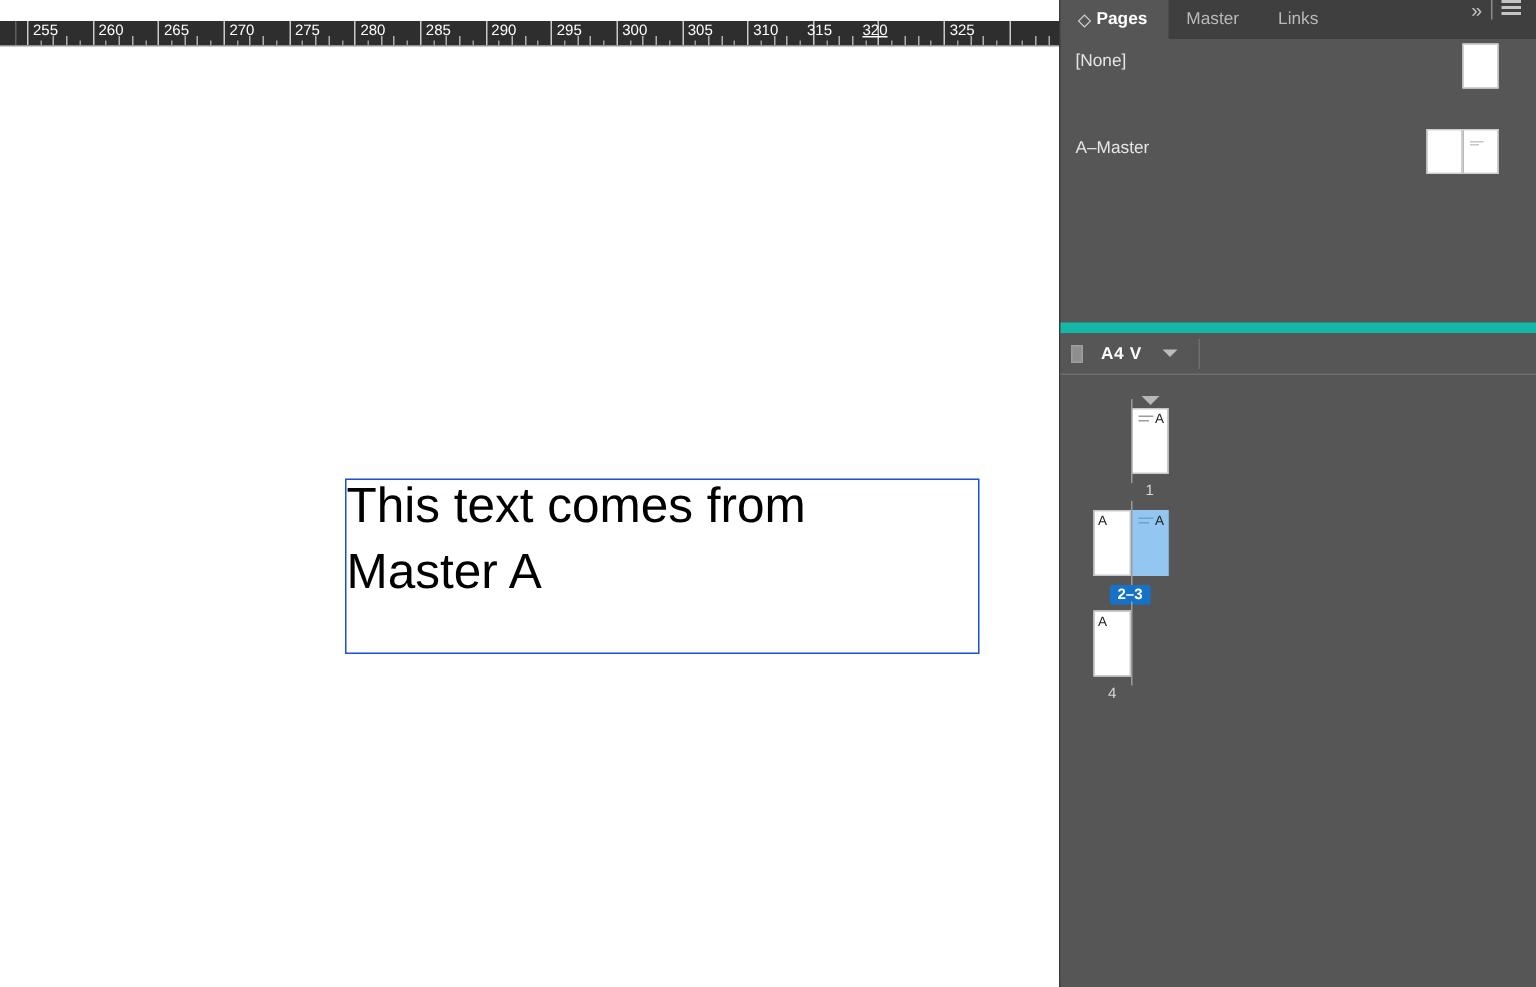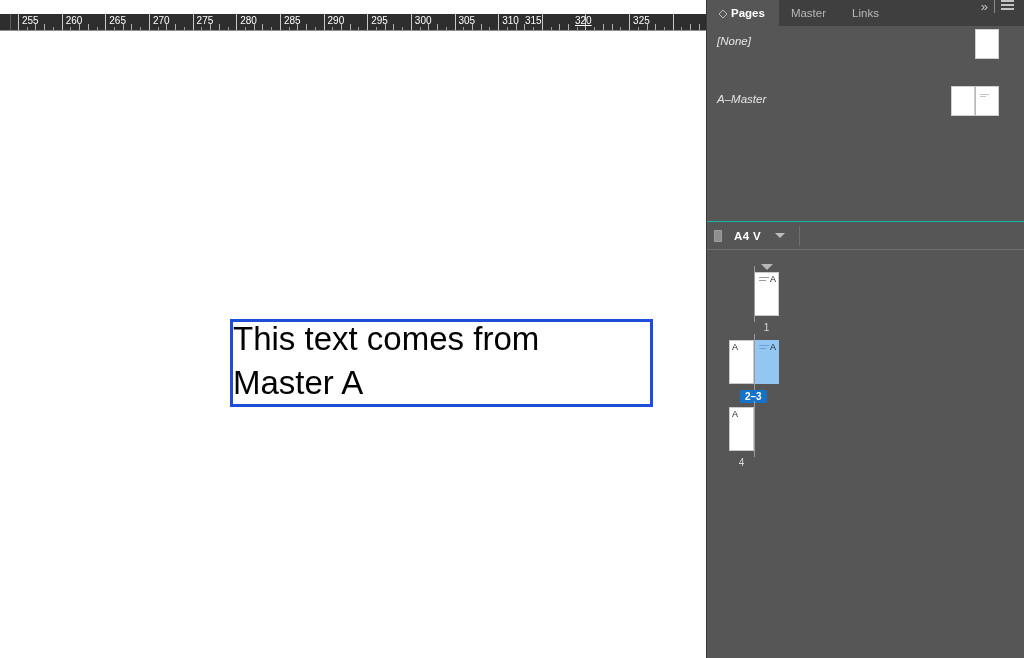--- a/index.html
+++ b/index.html
@@ -60,22 +60,22 @@
   
   .canvas {
     position: absolute; left: 0; top: 31px; width: 706px; height: 627px;
     background: #ffffff;
   }
 
   
   .text-frame {
     position: absolute;
     left: 230px; top: 288px;
-    width: 423px; height: 88px;
-    border: 3px solid #1d4ed8;
+    width: 423px; height: 117px;
+    border: 1px solid #1d4ed8;
     background: transparent;
   }
   .frame-text {
     position: absolute; left: 0px; top: -5px;
     width: 430px;
     font-size: 33px;
     line-height: 44px;
     color: #000000;
     font-family: "Liberation Sans", sans-serif;
     white-space: pre-line;
@@ -131,22 +131,21 @@
     position: absolute; left: 0; width: 13px; height: 1.6px;
     background: #c4c4c4; display: block;
   }
   .hamburger i:nth-child(1) { top: 0; }
   .hamburger i:nth-child(2) { top: 4px; }
   .hamburger i:nth-child(3) { top: 8px; }
 
   
   .masters {
     position: relative; height: 196px; width: 100%;
-    border-bottom: 1px solid #14b8a6;
-    font-style: italic;
+    border-bottom: 7px solid #14b8a6;
   }
   .master-row {
     position: relative; height: 29px; width: 100%;
   }
   .master-name {
     position: absolute; left: 10px; top: 50%;
     transform: translateY(-50%);
     font-size: 11.5px; color: #e6e6e6; white-space: nowrap;
   }
   .thumb-none {
@@ -333,21 +332,21 @@
         <div class="tick-mid" style="left: 471.96px;"></div>
         <div class="tick-mid" style="left: 480.69px;"></div>
         <div class="tick-minor" style="left: 489.42px;"></div>
         <div class="tick-major" style="left: 498.15px;"></div>
         <div class="tick-label" style="left: 502.15px;">310</div>
         <div class="tick-minor" style="left: 506.88px;"></div>
         <div class="tick-mid" style="left: 515.61px;"></div>
         <div class="tick-mid" style="left: 524.34px;"></div>
         <div class="tick-minor" style="left: 533.07px;"></div>
         <div class="tick-major" style="left: 541.8px;"></div>
-        <div class="tick-label" style="left: 525px;">315</div>
+        <div class="tick-label" style="left: 538px;">315</div>
         <div class="tick-minor" style="left: 550.53px;"></div>
         <div class="tick-mid" style="left: 559.26px;"></div>
         <div class="tick-mid" style="left: 567.99px;"></div>
         <div class="tick-minor" style="left: 576.72px;"></div>
         <div class="tick-major" style="left: 585.45px;"></div>
         <div class="tick-label" style="left: 575px; text-decoration: underline;">320</div>
         <div class="tick-minor" style="left: 594.18px;"></div>
         <div class="tick-mid" style="left: 602.91px;"></div>
         <div class="tick-mid" style="left: 611.64px;"></div>
         <div class="tick-minor" style="left: 620.37px;"></div>

